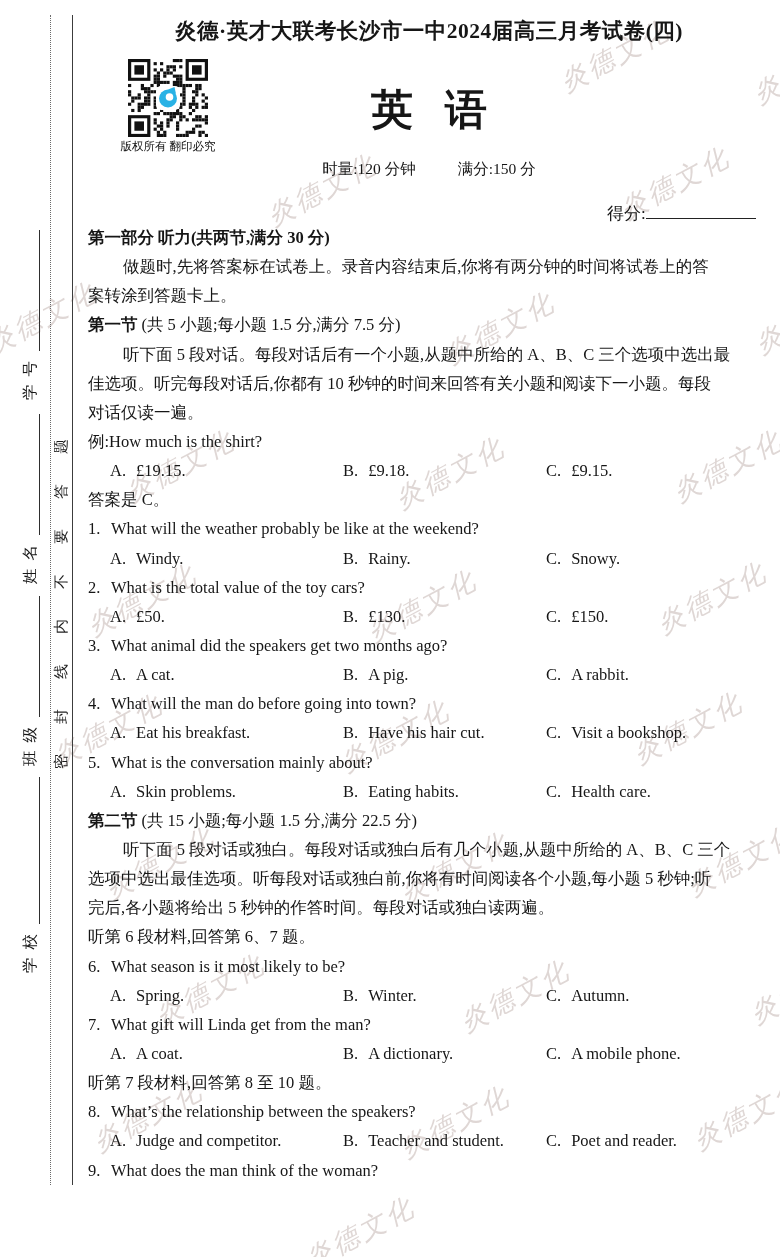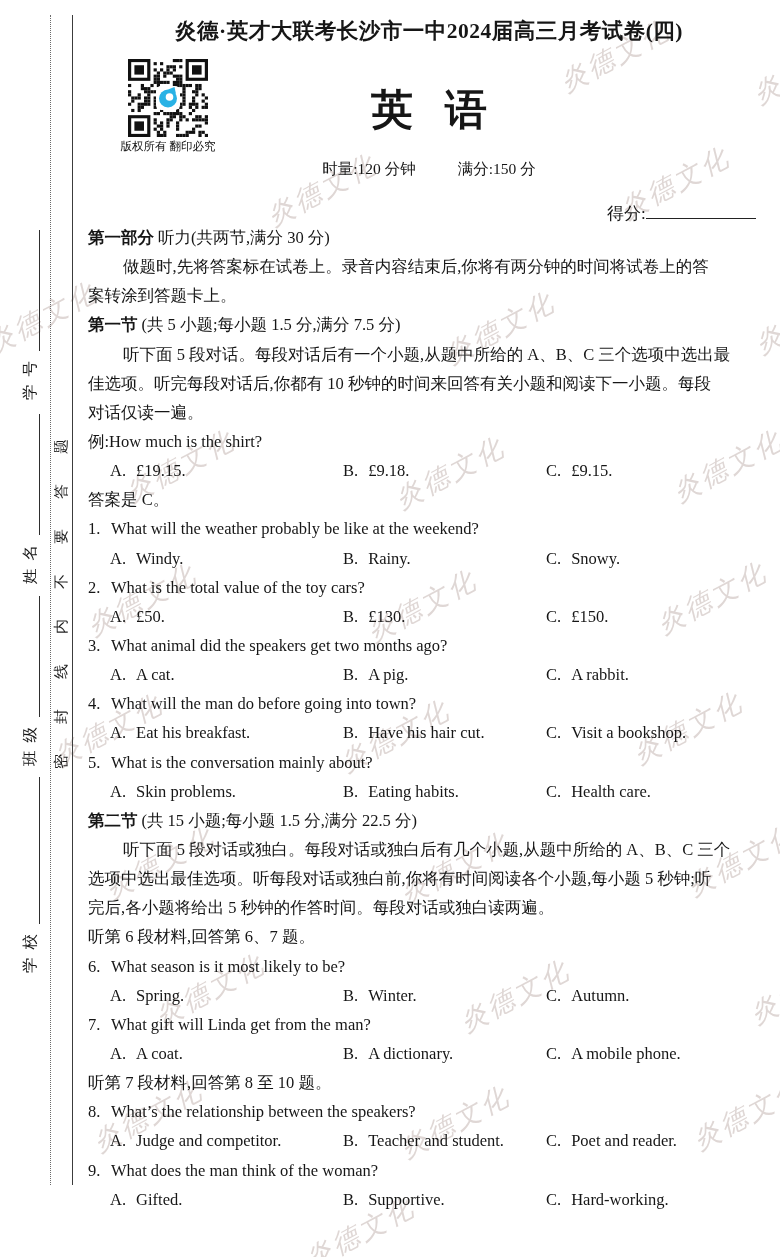--- a/index.html
+++ b/index.html
@@ -56,21 +56,21 @@
   .score-row .score-label{font-weight:normal;}
   .score-blank{display:inline-block;width:110px;height:17px;border-bottom:1px solid #222;}
   
   .body-flow{
     position:absolute;left:88px;top:223px;width:682px;
     font-size:16.5px;line-height:29.15px;
   }
   .line{height:29.15px;white-space:nowrap;}
   .indent{text-indent:35px;}
   .sec-label{font-weight:bold;margin-right:4px;}
-  .sec-title-bold{font-weight:normal;}
+  .sec-title-bold{font-weight:bold;}
   .q-num{display:inline-block;width:23px;}
   .opts{position:relative;}
   .opt{position:absolute;top:0;}
   .opt.a{left:22px;} .opt.b{left:255px;} .opt.c{left:458px;}
   .opt-letter{display:inline-block;margin-right:10px;}
   
   .footer{
     position:absolute;left:88px;top:1224px;width:682px;display:flex;
     justify-content:center;gap:20px;font-size:15px;
   }
@@ -430,22 +430,17 @@
     </div>
     <div class="line opts">
       <span class="opt a"><span class="opt-letter">A.</span><span>Judge and competitor.</span></span>
       <span class="opt b"><span class="opt-letter">B.</span><span>Teacher and student.</span></span>
       <span class="opt c"><span class="opt-letter">C.</span><span>Poet and reader.</span></span>
     </div>
 
     <div class="line">
       <span class="q-num">9.</span><span>What does the man think of the woman?</span>
     </div>
-    <div class="line opts">
-      <span class="opt a"><span class="opt-letter">A.</span><span>Gifted.</span></span>
-      <span class="opt b"><span class="opt-letter">B.</span><span>Supportive.</span></span>
-      <span class="opt c"><span class="opt-letter">C.</span><span>Hard-working.</span></span>
-    </div>
 
   </div>
 
 
 </div>
 
 </body></html>

